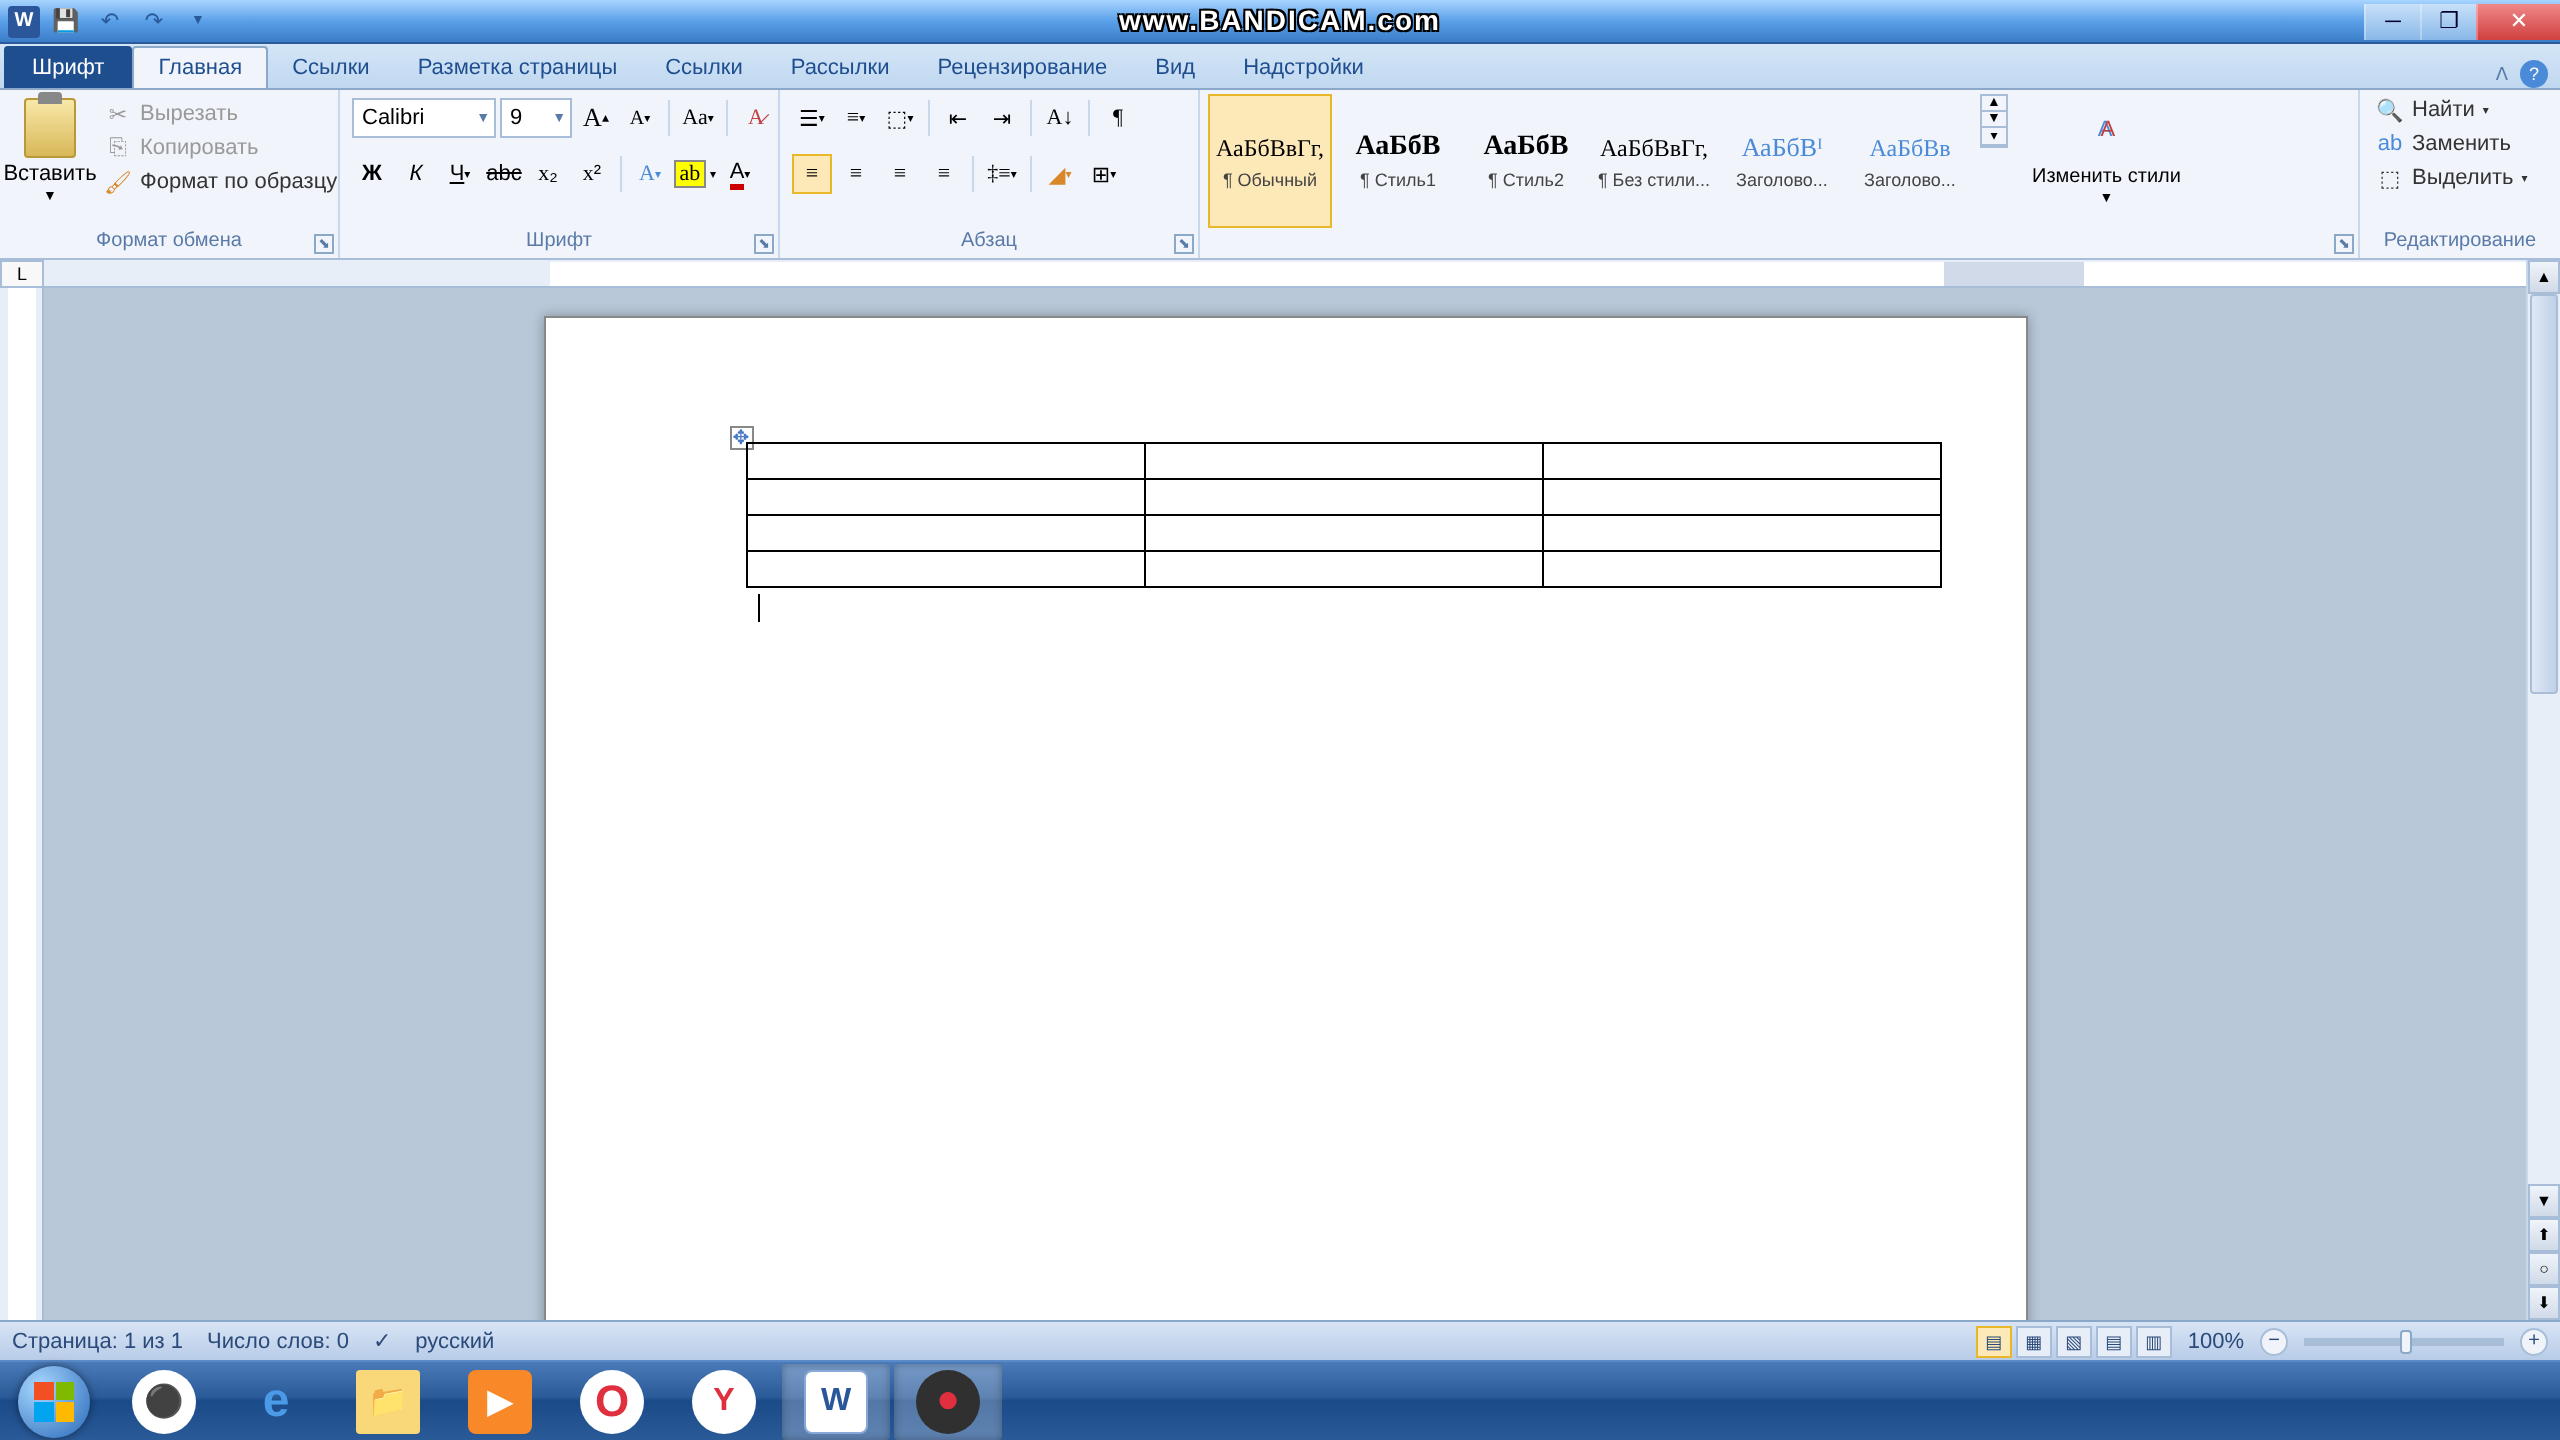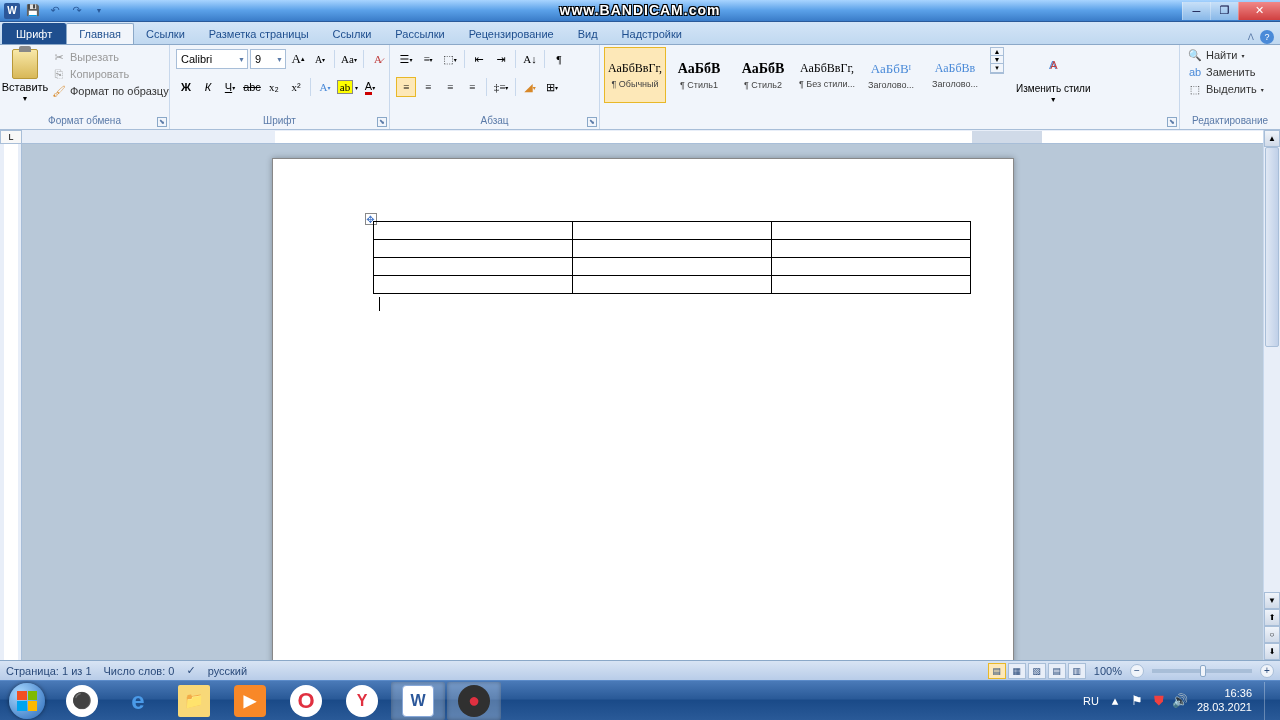--- a/index.html
+++ b/index.html
@@ -33,21 +33,21 @@
 .small-btn.disabled{color:#999}
 .si{width:14px;height:14px;display:inline-flex;align-items:center;justify-content:center;font-size:11px}
 .font-row{display:flex;align-items:center;gap:2px;padding:2px}
 .combo{height:20px;border:1px solid #a8bed8;background:#fff;display:flex;align-items:center;padding:0 4px;position:relative;cursor:pointer}
 .combo-arrow{position:absolute;right:2px;font-size:7px;color:#5a7aa8}
 .fname{width:72px}
 .fsize{width:36px}
 .ico-btn{width:20px;height:20px;display:flex;align-items:center;justify-content:center;cursor:pointer;font-family:'Times New Roman',serif}
 .ico-btn.active{background:#fde8b8;border:1px solid #e8b828}
 .sep{width:1px;height:18px;background:#c8d8ec;margin:0 2px}
-.style-item{width:62px;height:56px;border:1px solid transparent;display:flex;flex-direction:column;align-items:center;justify-content:center;cursor:pointer;padding:2px;gap:3px}
+.style-item{width:62px;height:67px;border:1px solid transparent;display:flex;flex-direction:column;align-items:center;justify-content:center;cursor:pointer;padding:2px;gap:3px}
 .style-item.active{border:1px solid #e8b828;background:#fde8b8}
 .style-preview{font-size:12px;font-family:'Times New Roman',serif}
 .style-name{font-size:9px;color:#444;white-space:nowrap;overflow:hidden;max-width:58px}
 .styles-scroll{display:flex;flex-direction:column;width:14px;border:1px solid #a8bed8;margin-left:2px}
 .styles-scroll div{flex:1;display:flex;align-items:center;justify-content:center;font-size:7px;cursor:pointer;border-bottom:1px solid #a8bed8}
 .change-styles-icon{width:32px;height:32px;display:flex;align-items:center;justify-content:center;font-size:20px;color:#c04040}
 .doc-area{height:530px;display:flex;background:#b8c8d8;position:relative}
 .vruler{width:22px;background:#e8eef8;border-right:1px solid #a8bed8;position:relative}
 .vruler-tab{position:absolute;top:0;left:0;width:22px;height:14px;background:#f8f8f8;border:1px solid #a8bed8;display:flex;align-items:center;justify-content:center;font-size:9px}
 .vruler-scale{position:absolute;top:14px;left:4px;width:14px;bottom:0;background:#fff}
@@ -399,27 +399,13 @@
     </div>
   <div class="task-item">
       <div class="task-icon" style="background:#fff;border-radius:50%;color:#e03040">Y</div>
     </div>
   <div class="task-item active">
       <div class="task-icon" style="background:#fff;color:#2b579a;border:1px solid #88a8d8">W</div>
     </div>
   <div class="task-item active">
       <div class="task-icon" style="background:#303030;border-radius:50%;color:#e03040;font-size:20px">●</div>
     </div>
-  <div class="tray">
-    <span>RU</span>
-    <div class="tray-icons">
-      <div class="tray-icon">▴</div>
-      <div class="tray-icon">⚑</div>
-      <div class="tray-icon" style="color:#f04040">⛊</div>
-      <div class="tray-icon">🔊</div>
-    </div>
-    <div class="clock">
-      <div>16:36</div>
-      <div>28.03.2021</div>
-    </div>
-    <div style="width:8px;height:38px;border-left:1px solid rgba(255,255,255,0.3);margin-left:4px"></div>
-  </div>
 </div>
 
 </body></html>

